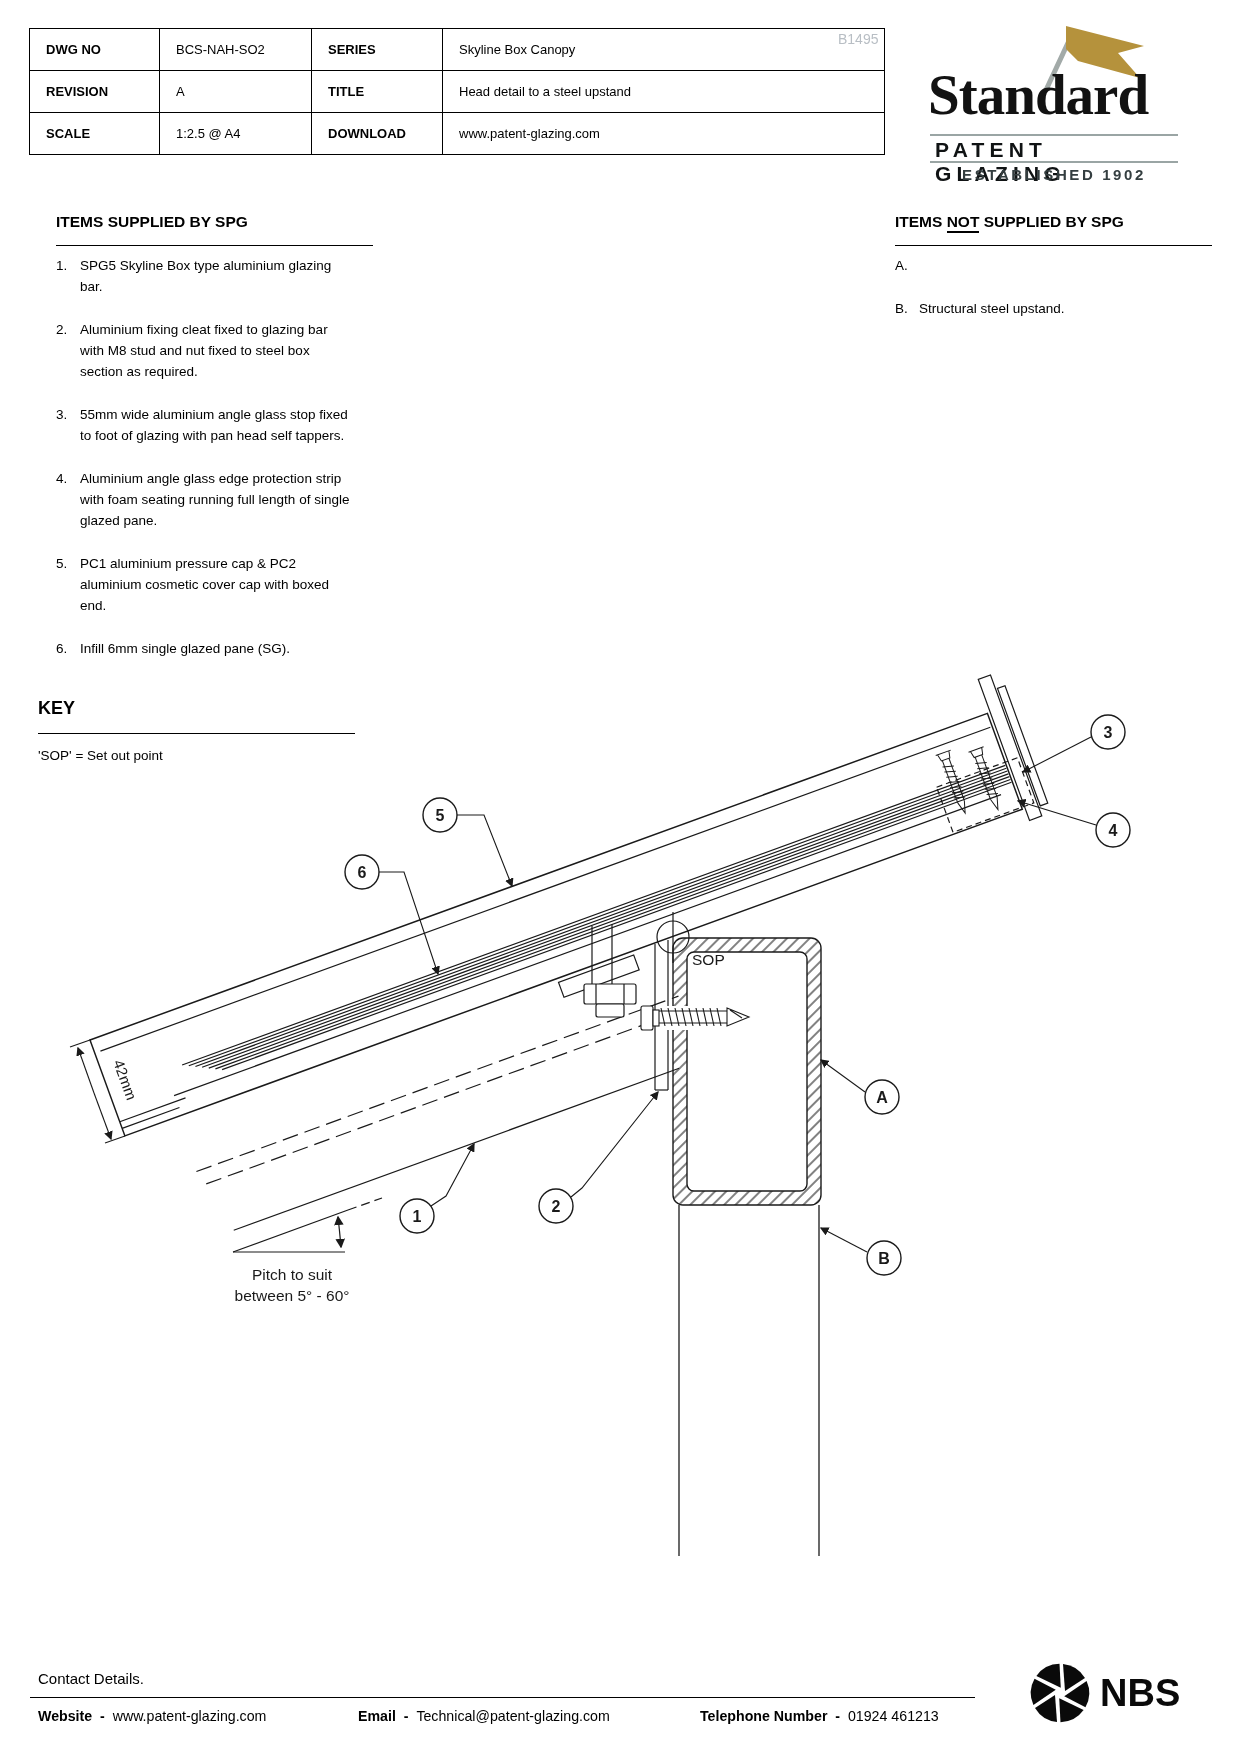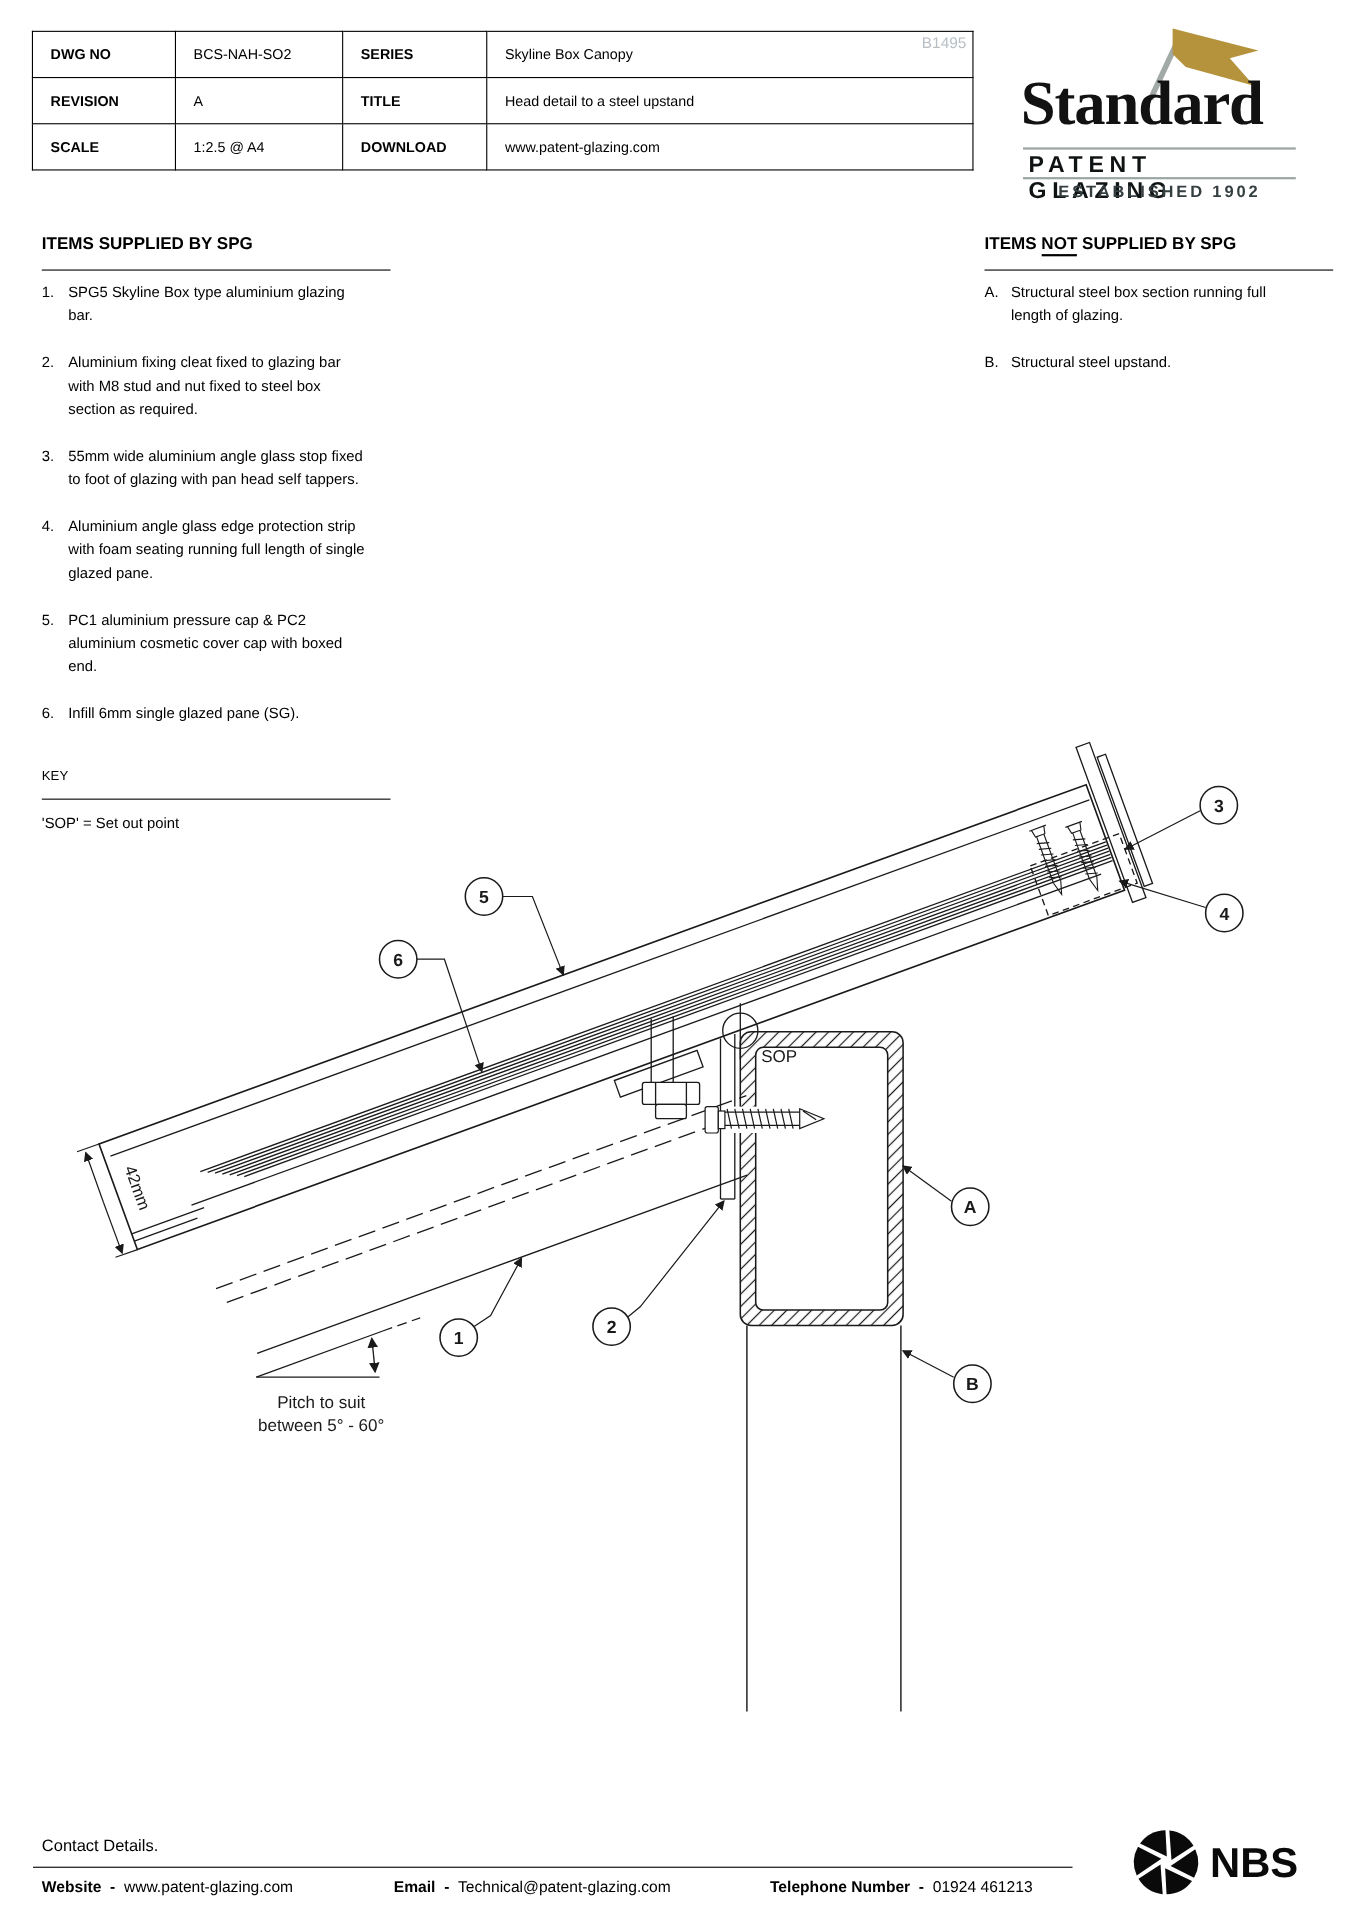--- a/index.html
+++ b/index.html
@@ -16,32 +16,32 @@
   .logo .flag{position:absolute;left:108px;top:2px;}
   .logo .name{position:absolute;left:0;top:42px;width:252px;font-family:"Liberation Serif",serif;
               font-weight:bold;font-size:57px;letter-spacing:-1px;color:#121212;line-height:1.1;}
   .logo .rule{position:absolute;left:2px;right:2px;border-top:2.5px solid #9aa5a4;}
   .logo .rule1{top:112px;} .logo .rule2{top:139px;}
   .logo .sub{position:absolute;left:7px;top:116px;font-size:21px;font-weight:bold;letter-spacing:5.2px;color:#101314;}
   .logo .est{position:absolute;left:0;top:144px;width:252px;text-align:center;font-size:15px;
              font-weight:bold;letter-spacing:2.6px;color:#343e40;}
   
   .list{position:absolute;}
-  .list-left{left:38px;top:213px;width:300px;}
+  .list-left{left:56px;top:213px;width:300px;}
   .list-right{left:895px;top:213px;width:330px;}
   .list h3{margin:0;font-size:15.5px;font-weight:bold;}
   .list .rule{border-top:1.6px solid #000;margin-top:14px;}
   .list-left .rule{width:317px;} .list-right .rule{width:317px;}
   .items{margin-top:9px;}
   .li{display:flex;margin-bottom:22px;font-size:13.5px;line-height:21px;}
   .li .num{width:24px;flex:0 0 24px;}
   .li .txt{white-space:pre-line;}
   .u{border-bottom:2px solid #000;padding-bottom:1px;}
   .keyblock{position:absolute;left:38px;top:698px;width:400px;}
-  .keyblock h3{margin:0;font-size:12px;font-weight:normal;}
+  .keyblock h3{margin:0;font-size:18px;font-weight:bold;}
   .keyblock .rule{border-top:1.6px solid #000;margin-top:14px;width:317px;}
   .keyblock .note{margin-top:14px;font-size:13.5px;}
   
   .drawing{position:absolute;left:0;top:620px;}
   .drawing text{font-family:"Liberation Sans",sans-serif;fill:#1a1a1a;}
   
   .footer-heading{position:absolute;left:38px;top:1670px;font-size:15px;font-weight:normal;}
   .footer-rule{position:absolute;left:30px;top:1697px;width:945px;border-top:1.6px solid #000;}
   .footer-row{position:absolute;left:38px;top:1708px;font-size:14.2px;}
   .footer-row b{font-weight:bold;}
@@ -136,22 +136,20 @@
         </div>
     </div>
   </div>
 
   <div class="list list-right">
     <h3><span>ITEMS </span><span class="u">NOT</span><span> SUPPLIED BY SPG</span></h3>
     <div class="rule"></div>
     <div class="items">
       <div class="li">
           <span class="num">A.</span>
-          <span class="txt">Structural steel box section running full
-length of glazing.</span>
         </div>
       <div class="li">
           <span class="num">B.</span>
           <span class="txt">Structural steel upstand.</span>
         </div>
     </div>
   </div>
 
   <div class="keyblock">
     <h3>KEY</h3>

